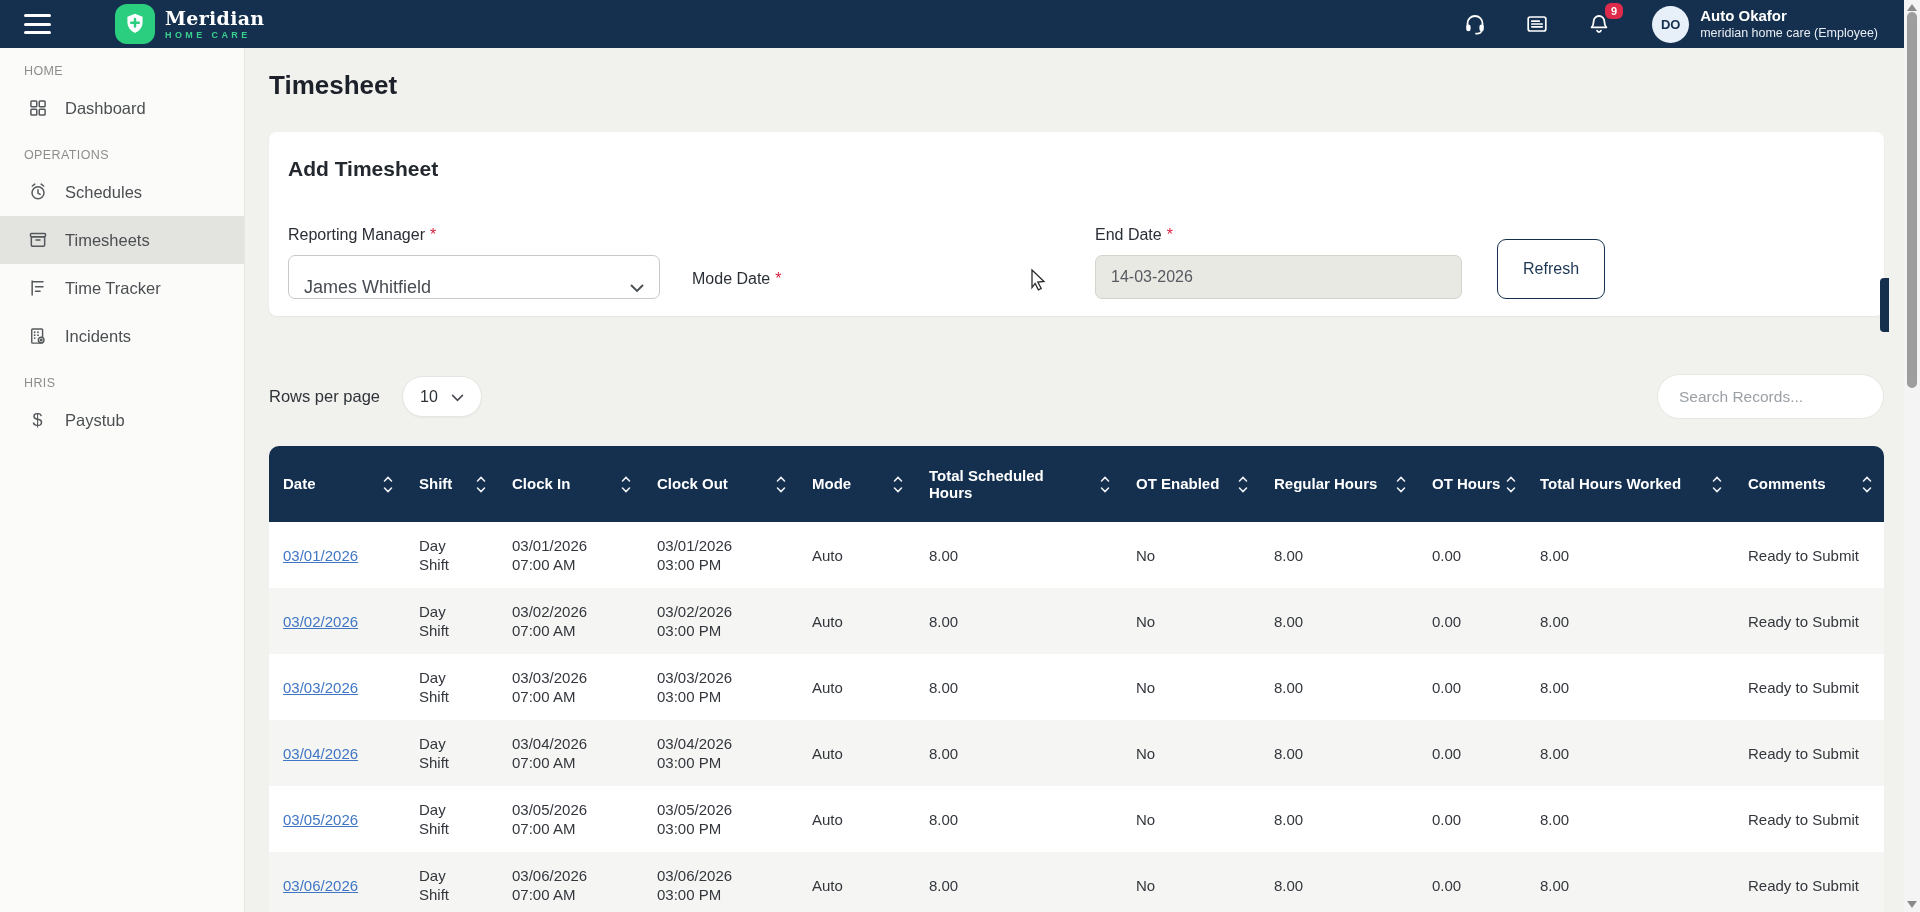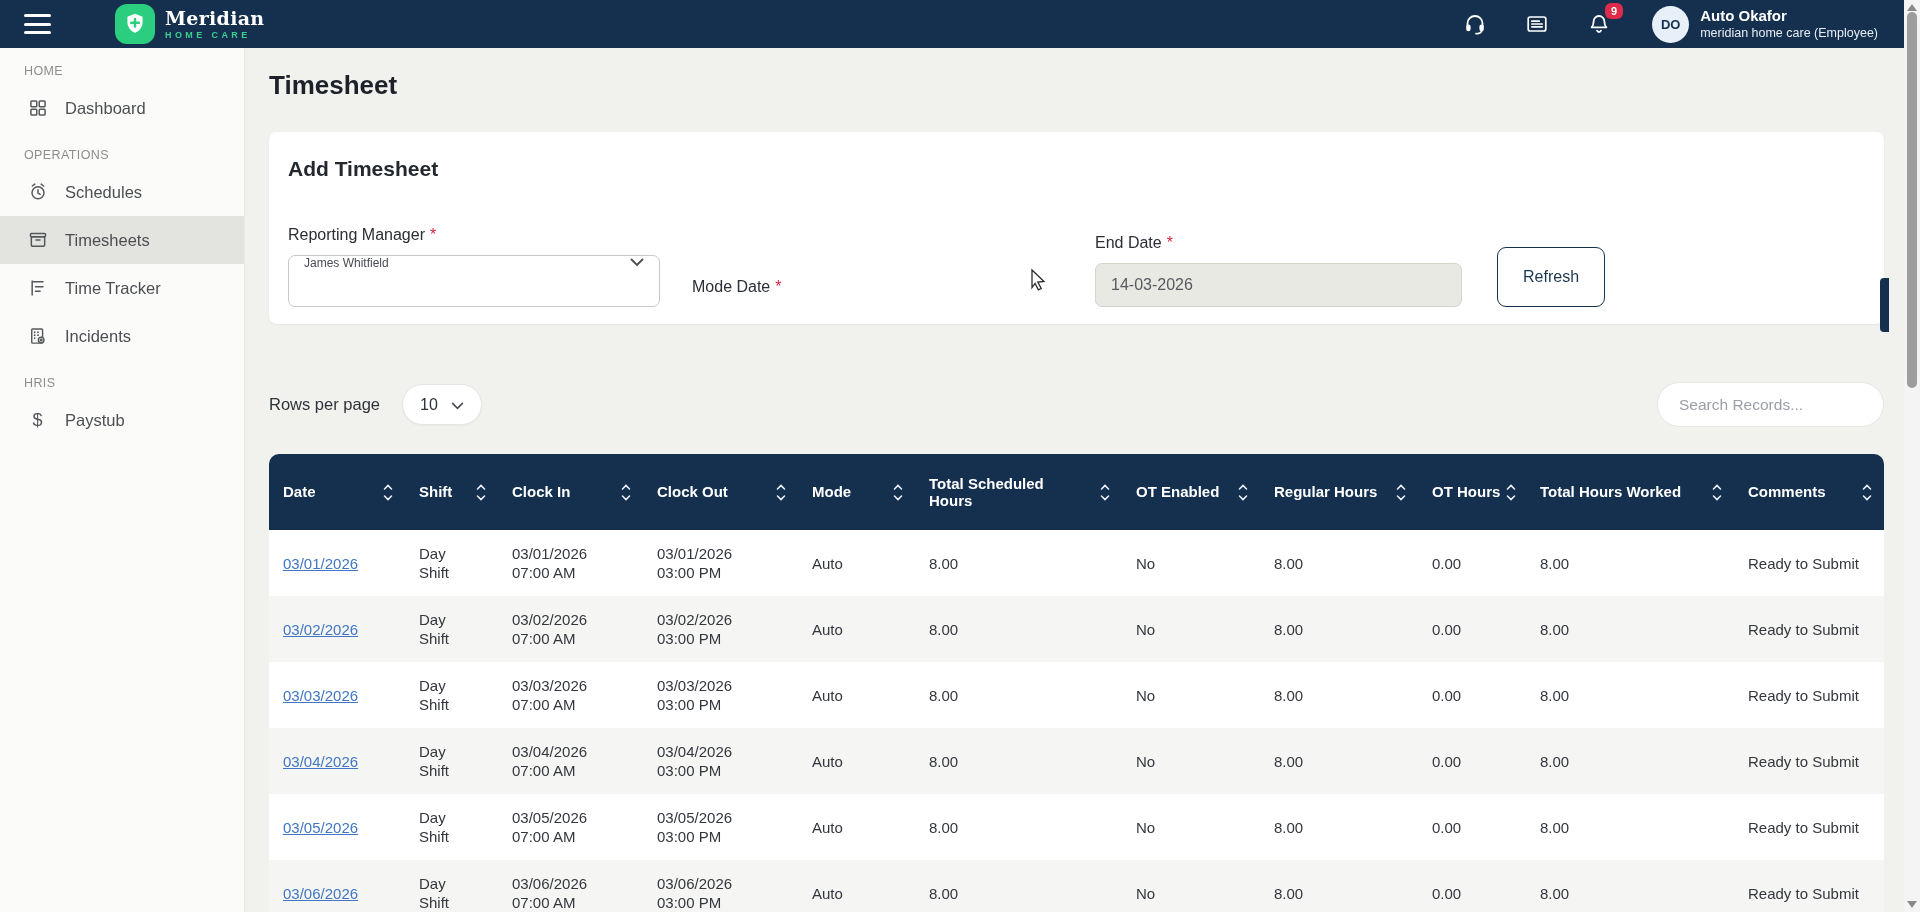--- a/index.html
+++ b/index.html
@@ -55,23 +55,23 @@
   .card { background:#fff; border-radius:8px; padding:25px 20px 17px 19px; box-shadow:0 1px 2px rgba(0,0,0,.05); }
   .card-heading { font-size:21px; font-weight:600; color:#23272e; margin-bottom:45px; }
   .form-row { display:flex; align-items:flex-end; }
   .field { display:flex; flex-direction:column; }
   .field-rm { width:372px; margin-right:32px; }
   .field-sd { width:368px; margin-right:35px; }
   .field-ed { width:367px; }
   .field-label { font-size:16px; color:#2a2e35; margin-bottom:11px; }
   .req { color:#d61f3e; margin-left:5px; }
   .control {
-    height:52px; border:1px solid var(--input-border); border-radius:7px; background:#fff;
-    display:flex; align-items:flex-start; justify-content:space-between; padding:0 15px;
-    font-size:12px; color:#474b52;
+    height:44px; border:1px solid var(--input-border); border-radius:7px; background:#fff;
+    display:flex; align-items:flex-end; justify-content:space-between; padding:0 15px;
+    font-size:18px; color:#474b52;
   }
   .control.select { cursor:pointer; }
   .date-input { position:relative; }
   .date-input input {
     width:100%; height:44px; border:1px solid var(--input-border); border-radius:7px;
     padding:0 44px 0 15px; font-size:16px; color:#474b52; font-family:inherit; background:#fff;
   }
   .date-input .cal { position:absolute; right:13px; top:12px; }
   .date-input input:disabled { background:var(--disabled-bg); border-color:#d4d4cd; color:#565a60; }
   .refresh-btn {

